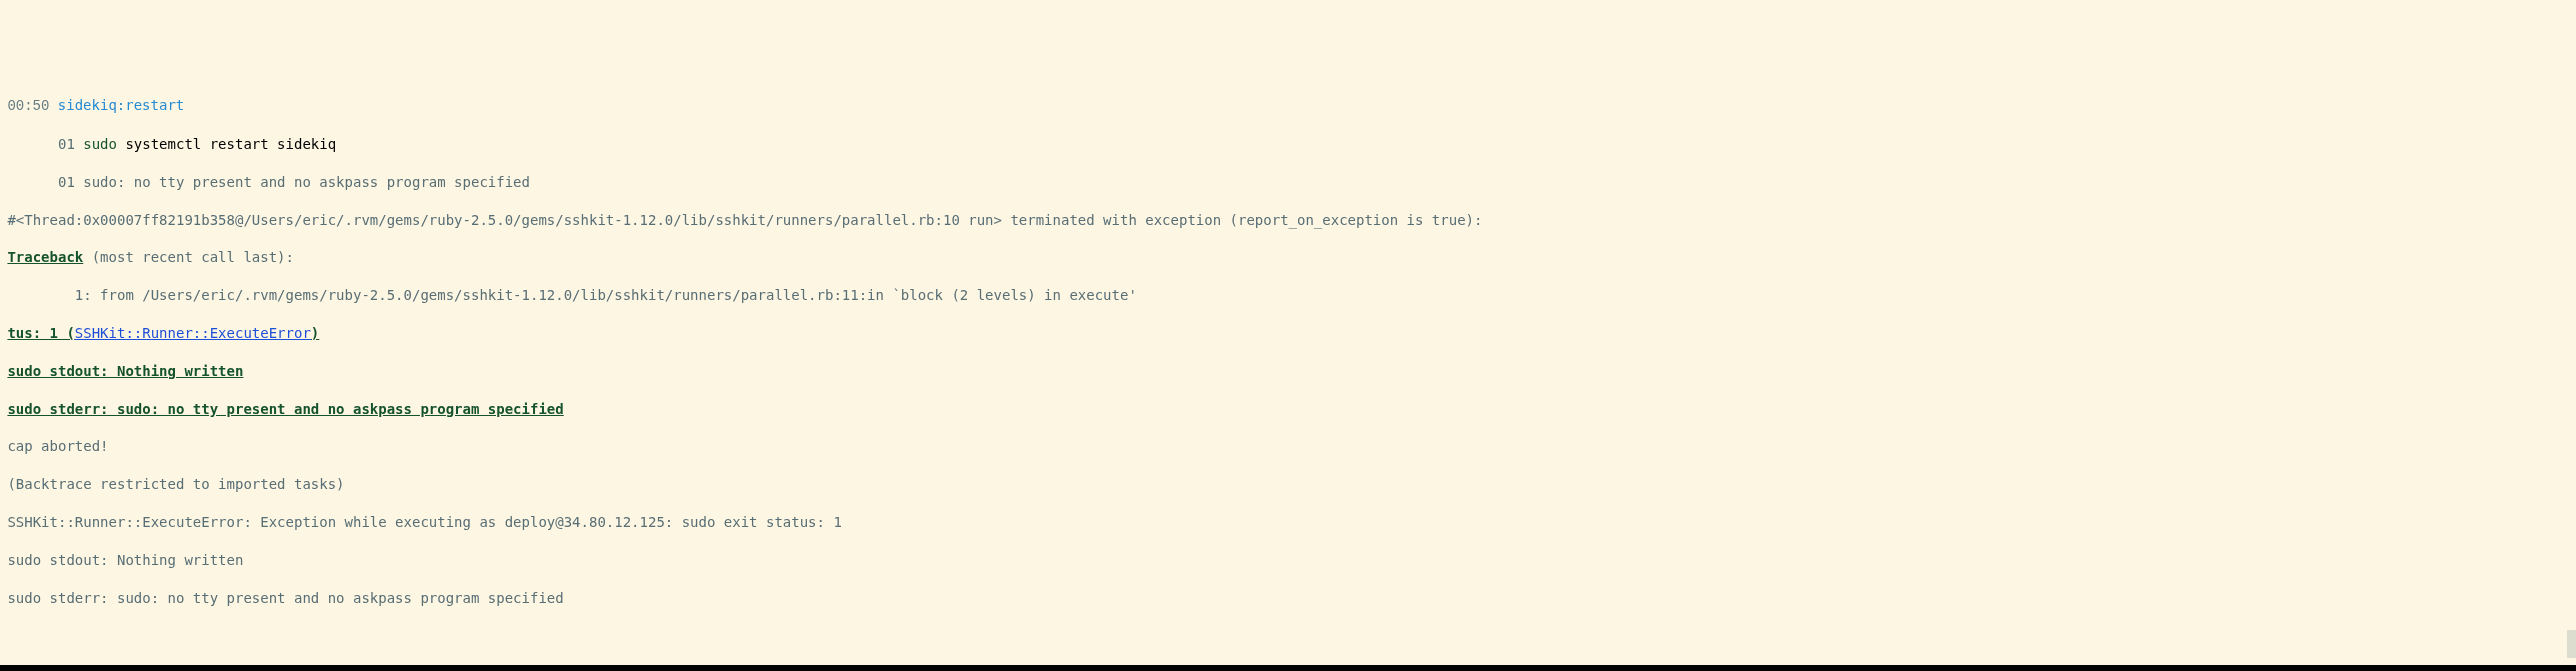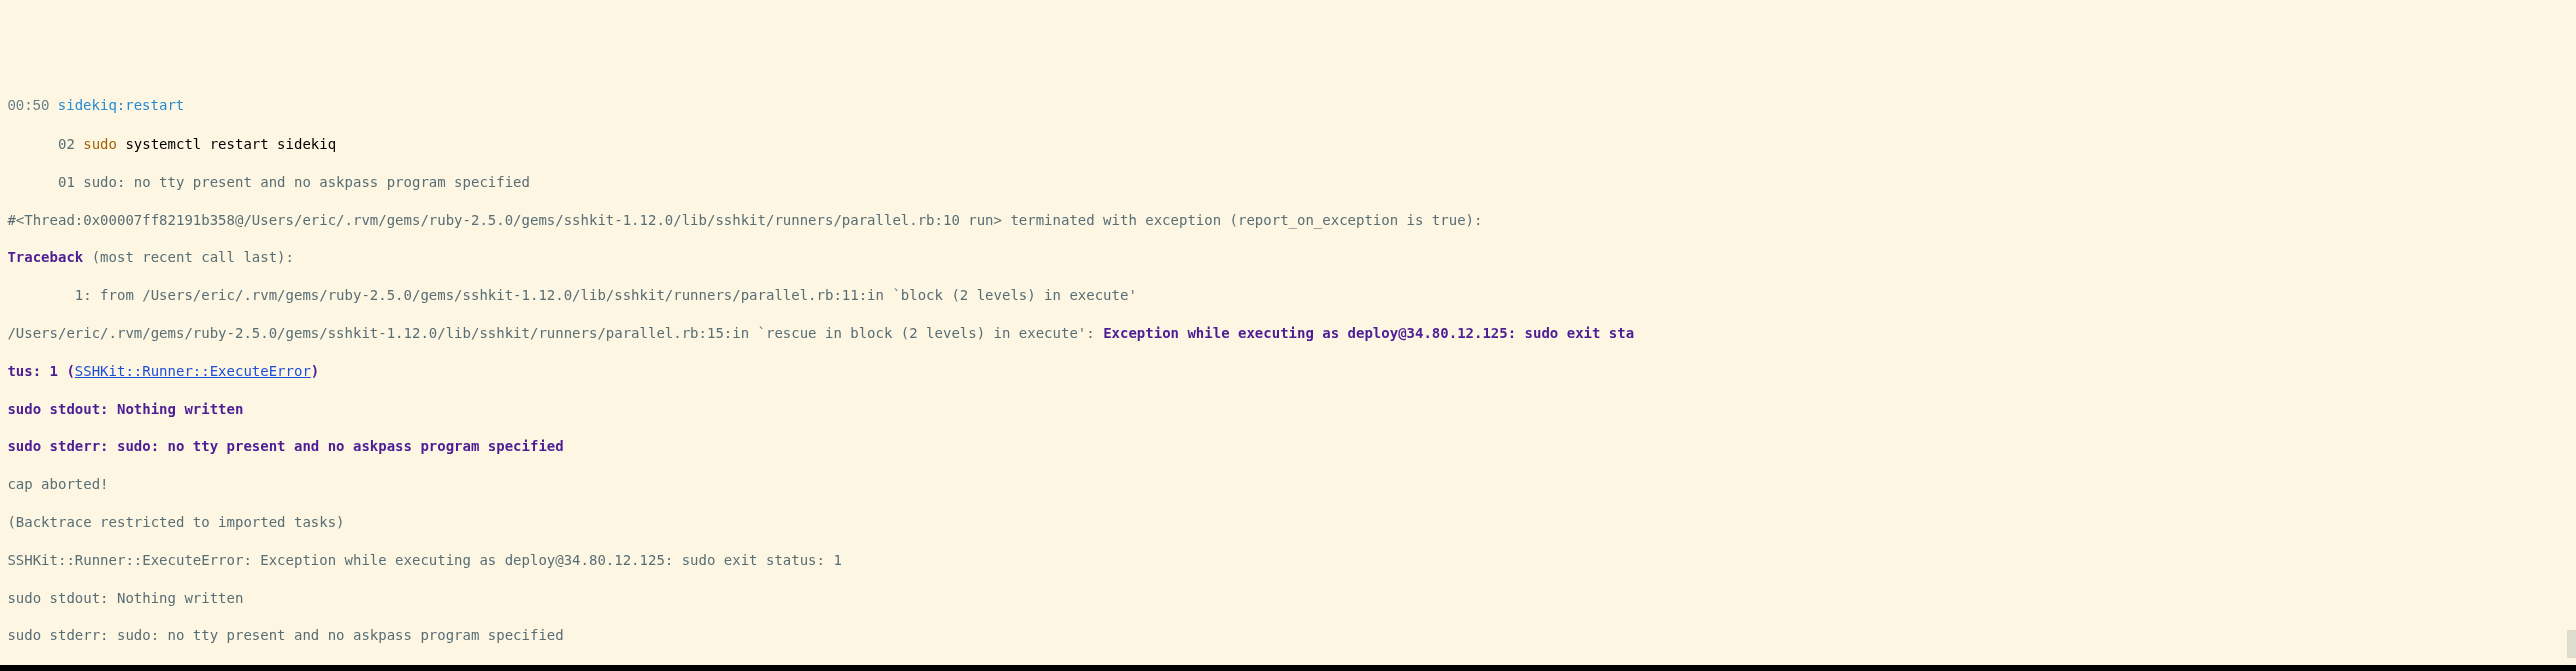--- a/index.html
+++ b/index.html
@@ -21,28 +21,29 @@
       display: block;
     }
     .ts {
       color: #657b83;
       font-family: Liberation Mono, monospace;
     }
     .task {
       color: #268bd2;
     }
     .cmd-green {
-      color: #a16207;
+      color: #14532d;
     }
     .cmd-orange {
       color: #000000;
     }
     .bold {
       font-weight: bold;
-      color: #4c1d95;
+      color: #14532d;
+      text-decoration: underline;
     }
     .bold-underline {
       font-weight: normal;
       text-decoration: underline;
       color: #1d4ed8;
       text-align: right;
     }
     .plain {
       color: #586e75;
     }
@@ -64,26 +65,25 @@
       background: #000;
     }
   </style>
 </head>
 <body>
 
 
 
 <div class="terminal">
 <span class="line"><span class="ts">00:50</span><span class="task"> sidekiq:restart</span></span>
-<span class="line"><span class="plain">      02 </span><span class="cmd-green">sudo</span><span class="cmd-orange"> systemctl restart sidekiq</span></span>
+<span class="line"><span class="plain">      01 </span><span class="cmd-green">sudo</span><span class="cmd-orange"> systemctl restart sidekiq</span></span>
 <span class="line plain">      01 sudo: no tty present and no askpass program specified</span>
 <span class="line plain">#&lt;Thread:0x00007ff82191b358@/Users/eric/.rvm/gems/ruby-2.5.0/gems/sshkit-1.12.0/lib/sshkit/runners/parallel.rb:10 run&gt; terminated with exception (report_on_exception is true):</span>
 <span class="line"><span class="bold">Traceback</span><span class="plain"> (most recent call last):</span></span>
 <span class="line plain">        1: from /Users/eric/.rvm/gems/ruby-2.5.0/gems/sshkit-1.12.0/lib/sshkit/runners/parallel.rb:11:in `block (2 levels) in execute'</span>
-<span class="line"><span class="plain">/Users/eric/.rvm/gems/ruby-2.5.0/gems/sshkit-1.12.0/lib/sshkit/runners/parallel.rb:15:in `rescue in block (2 levels) in execute': </span><span class="bold">Exception while executing as deploy@34.80.12.125: sudo exit sta</span></span>
 <span class="line"><span class="bold">tus: 1 (</span><span class="bold-underline">SSHKit::Runner::ExecuteError</span><span class="bold">)</span></span>
 <span class="line bold">sudo stdout: Nothing written</span>
 <span class="line bold">sudo stderr: sudo: no tty present and no askpass program specified</span>
 <span class="line plain">cap aborted!</span>
 <span class="line plain">(Backtrace restricted to imported tasks)</span>
 <span class="line plain">SSHKit::Runner::ExecuteError: Exception while executing as deploy@34.80.12.125: sudo exit status: 1</span>
 <span class="line plain">sudo stdout: Nothing written</span>
 <span class="line plain">sudo stderr: sudo: no tty present and no askpass program specified</span>
 <span class="line plain"></span>
 <span class="line plain"></span>

